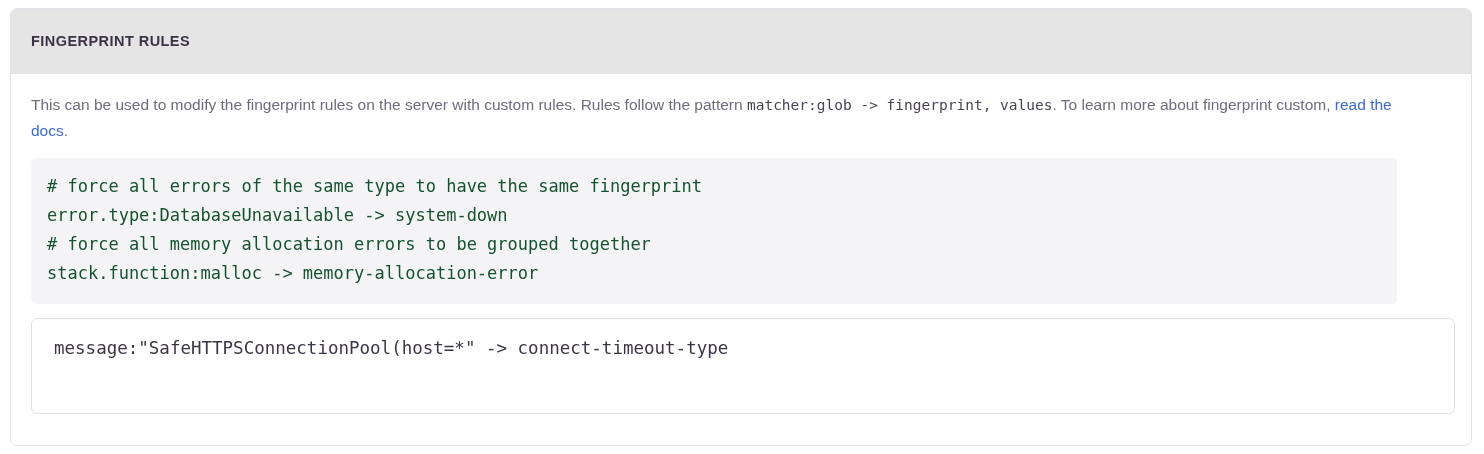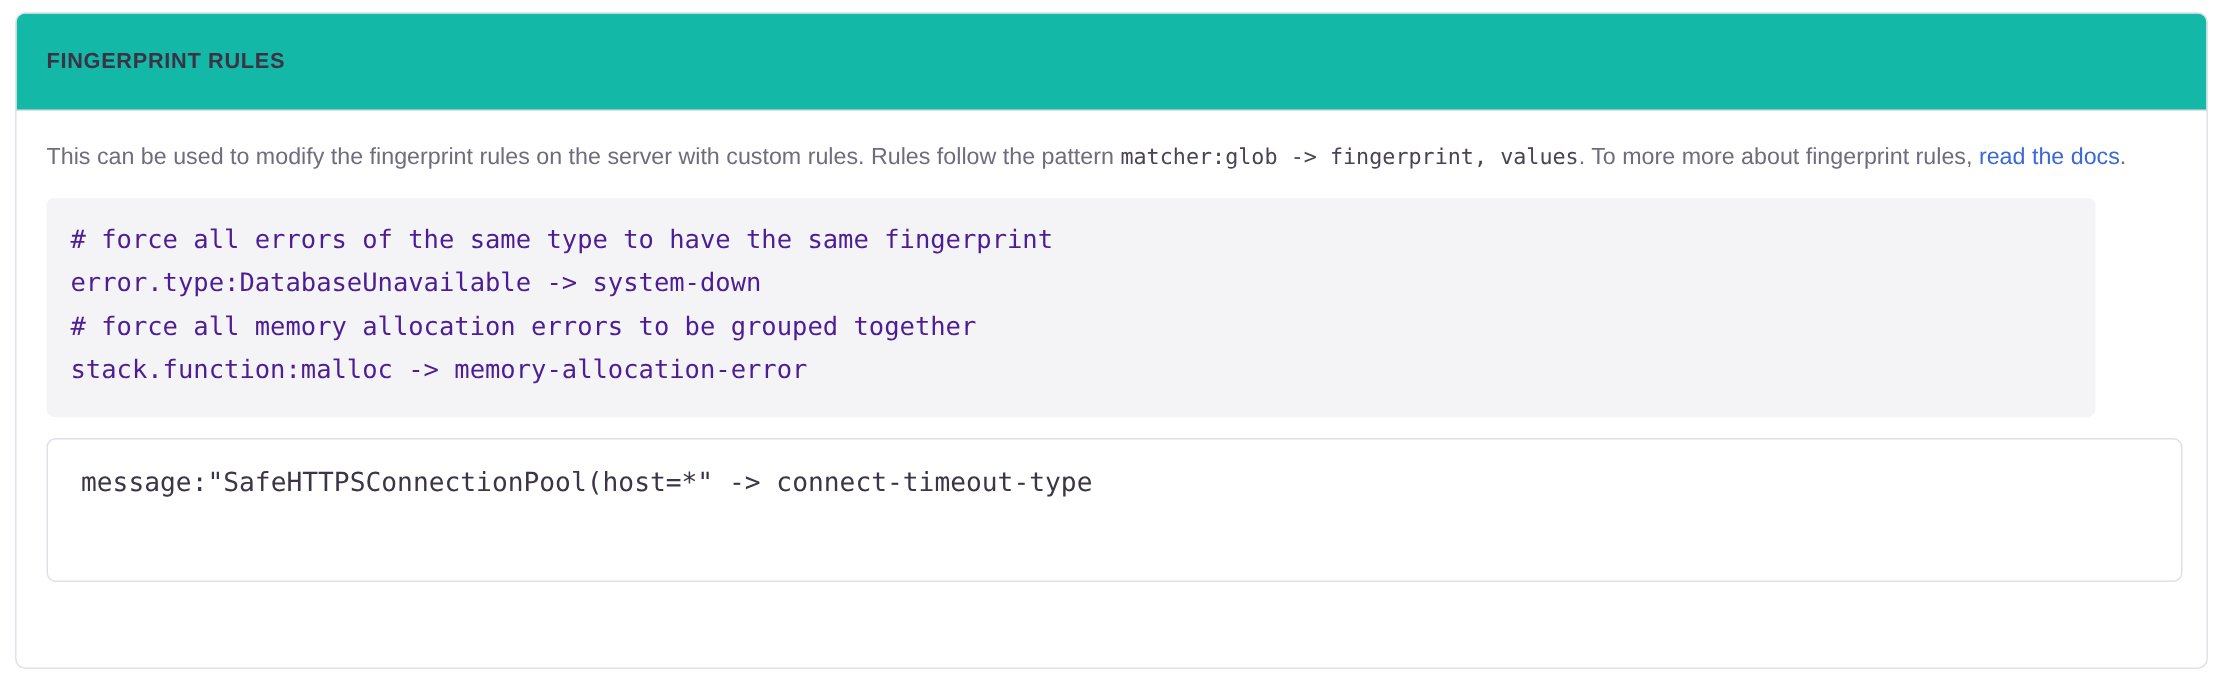--- a/index.html
+++ b/index.html
@@ -32,21 +32,21 @@
     height: 438px;
     background: #ffffff;
     border: 1px solid #e2e0e8;
     border-radius: 7px;
     box-sizing: border-box;
     overflow: hidden;
   }
 
   .card-header {
     height: 65px;
-    background: #14b8a6;
+    background: #e5e5e5;
     border-bottom: 1px solid #e2e0e8;
     box-sizing: border-box;
     display: flex;
     align-items: center;
     padding: 0 20px;
   }
 
   .card-title {
     font-size: 14.5px;
     font-weight: bold;
@@ -93,21 +93,21 @@
     margin: 0 0 14px 0;
     width: 1366px;
     box-sizing: border-box;
   }
 
   .code-block pre {
     margin: 0;
     font-family: "DejaVu Sans Mono", "Liberation Mono", monospace;
     font-size: 17px;
     line-height: 29px;
-    color: #4c1d95;
+    color: #14532d;
     white-space: pre;
     letter-spacing: 0;
   }
 
   
   .rule-editor {
     width: 1424px;
     height: 96px;
     background: #ffffff;
     border: 1px solid #e0dee7;
@@ -133,21 +133,21 @@
 
   <section class="card">
 
     <div class="card-header">
       <h2 class="card-title">FINGERPRINT RULES</h2>
     </div>
 
     <div class="card-body">
 
       <p class="description">
-        <span>This can be used to modify the fingerprint rules on the server with custom rules. Rules follow the pattern </span><code class="inline-code">matcher:glob -&gt; fingerprint, values</code><span>. To more more about fingerprint rules, </span><a class="doc-link" href="#">read the docs</a><span>.</span>
+        <span>This can be used to modify the fingerprint rules on the server with custom rules. Rules follow the pattern </span><code class="inline-code">matcher:glob -&gt; fingerprint, values</code><span>. To learn more about fingerprint custom, </span><a class="doc-link" href="#">read the docs</a><span>.</span>
       </p>
 
       <div class="code-block">
         <pre># force all errors of the same type to have the same fingerprint
 error.type:DatabaseUnavailable -&gt; system-down
 # force all memory allocation errors to be grouped together
 stack.function:malloc -&gt; memory-allocation-error</pre>
       </div>
 
       <textarea class="rule-editor" spellcheck="false" placeholder="matcher:glob -&gt; fingerprint, values" style="">message:"SafeHTTPSConnectionPool(host=*" -&gt; connect-timeout-type</textarea>

